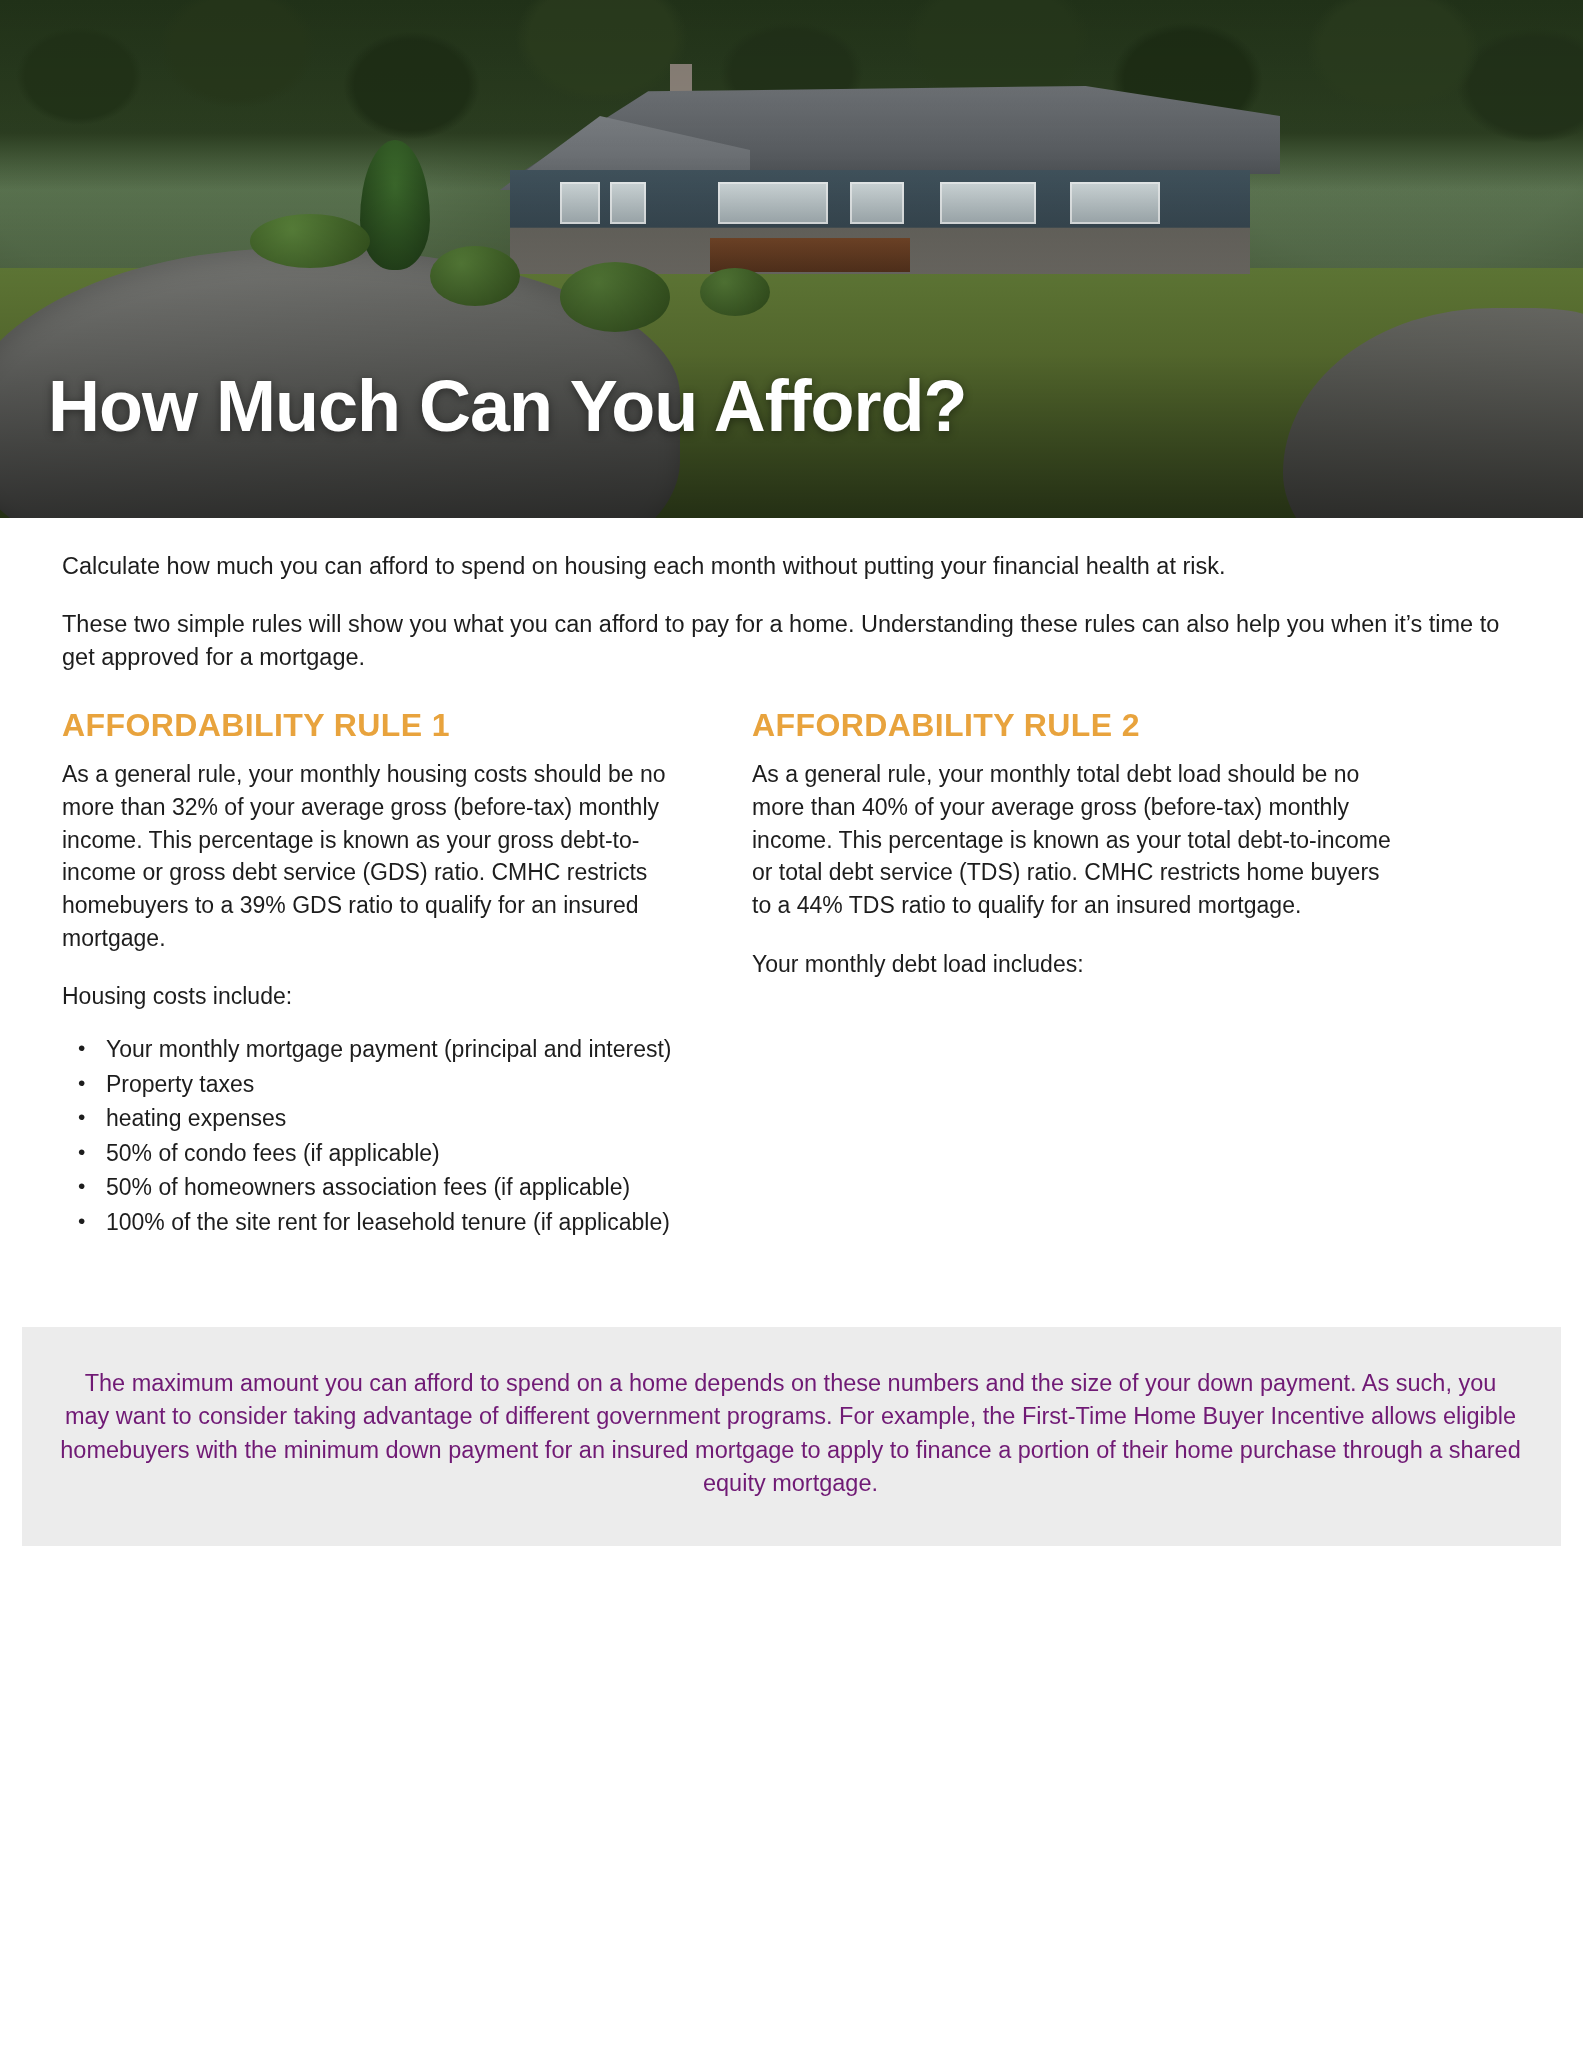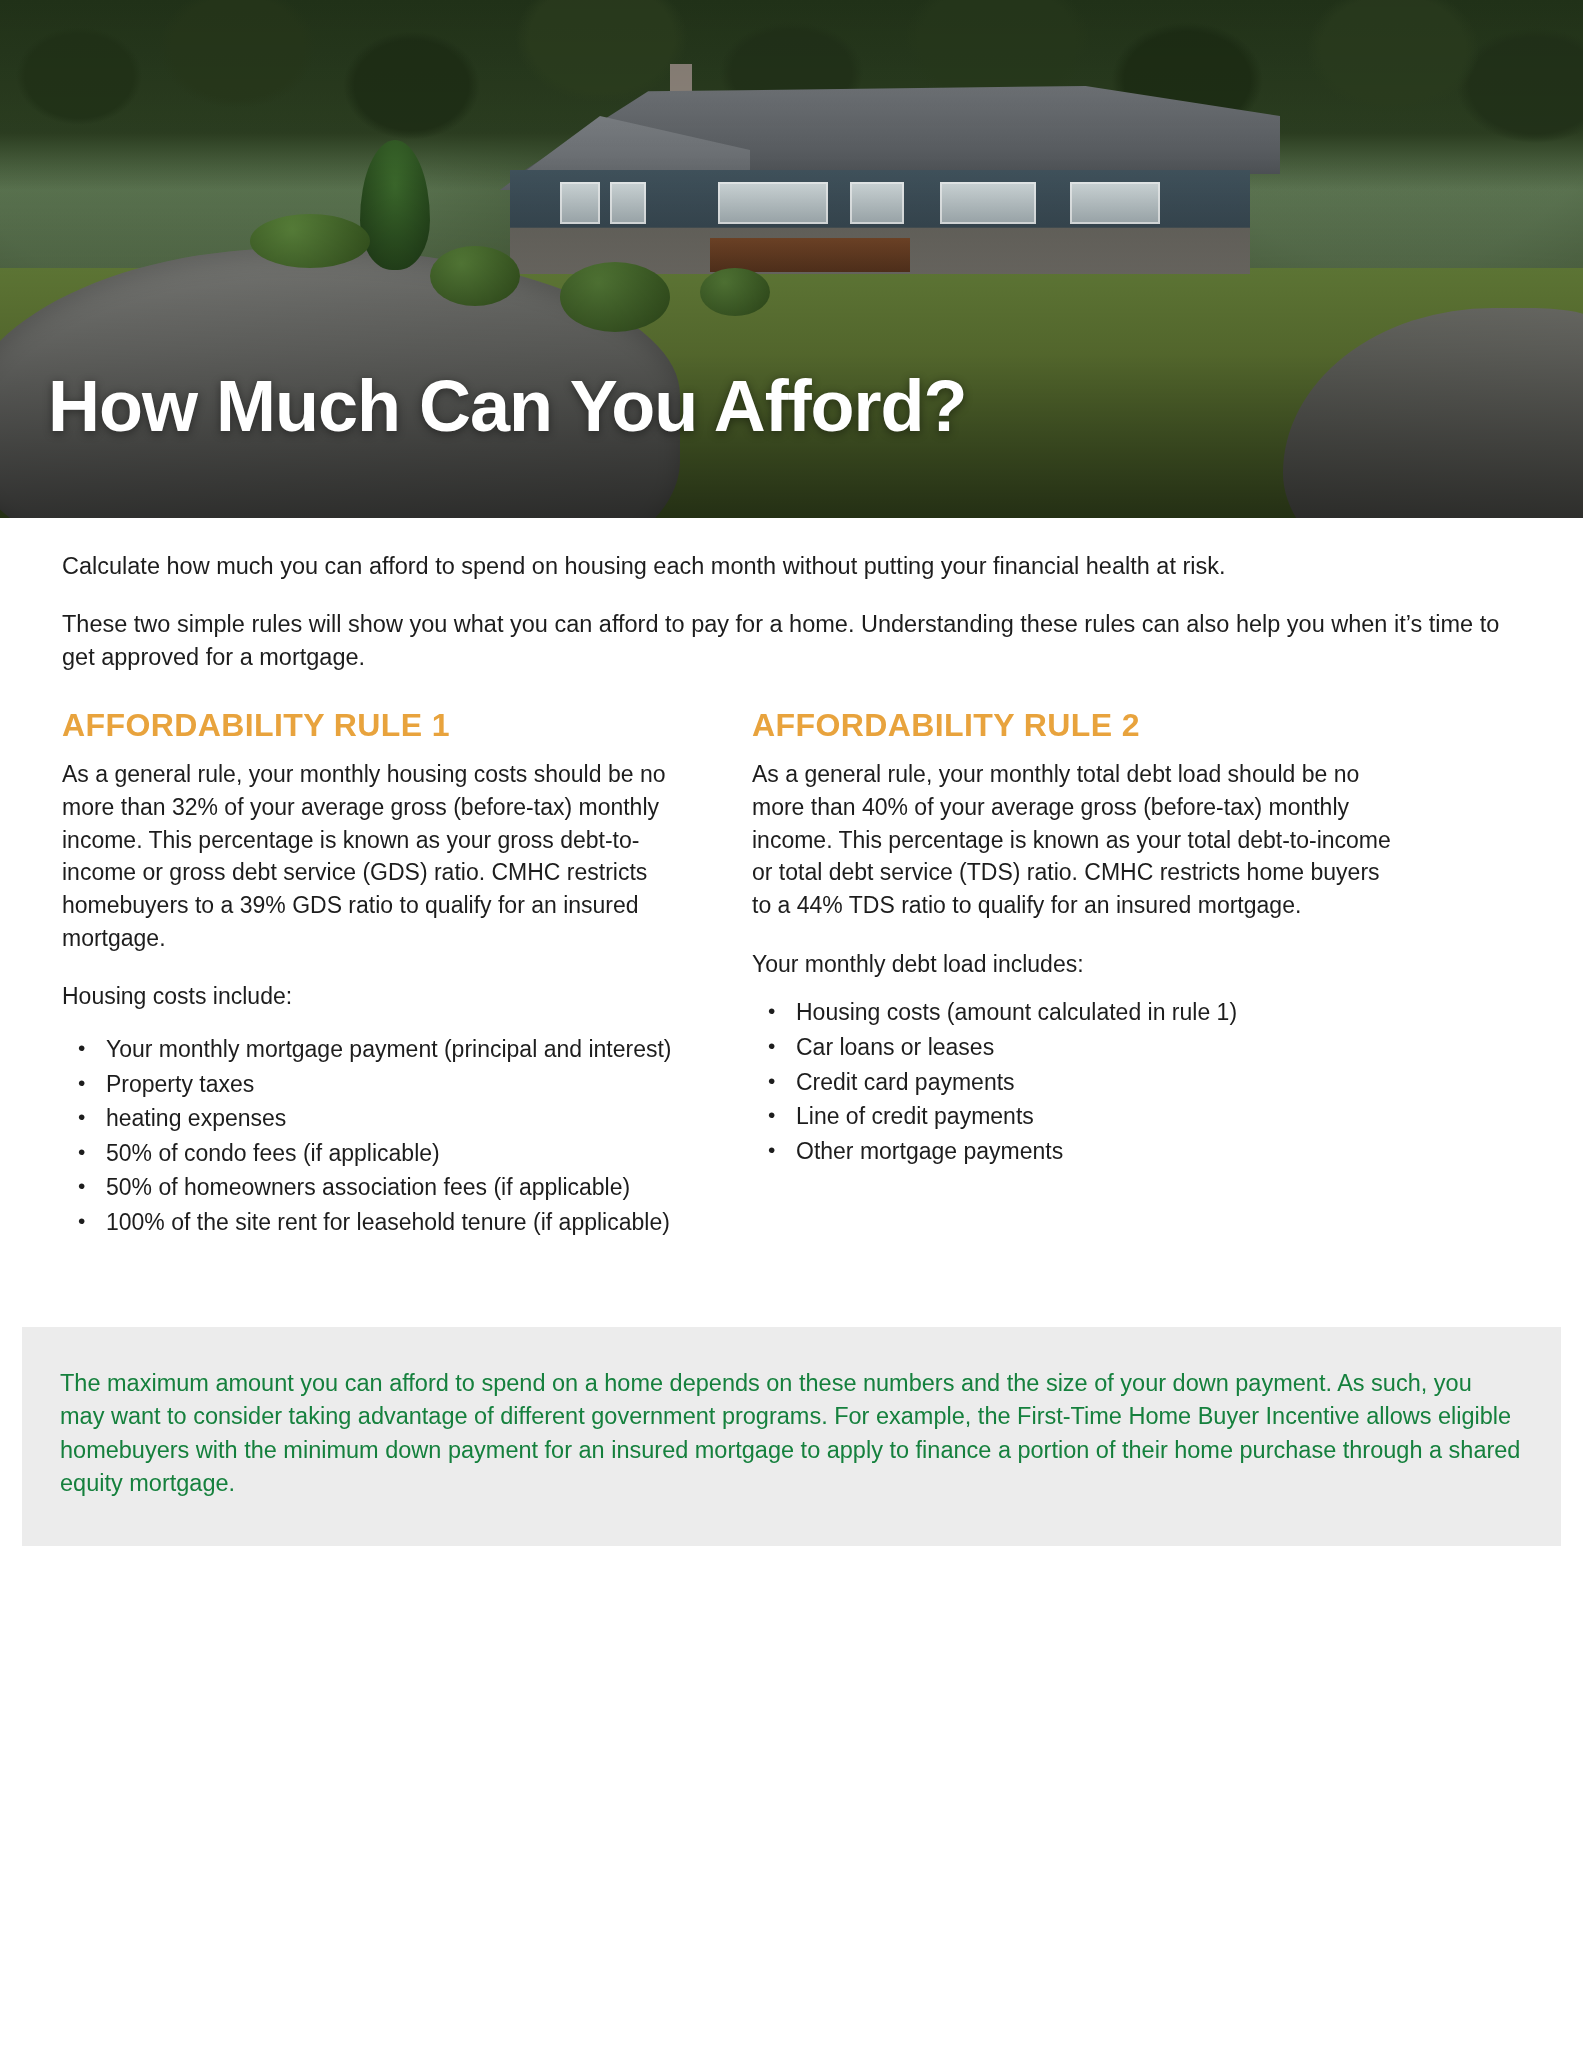--- a/index.html
+++ b/index.html
@@ -218,21 +218,22 @@
   .note {
     margin: 0 22px 0 22px;
     background: #ececec;
     padding: 40px 40px 46px 38px;
     box-sizing: border-box;
   }
   .note p {
     margin: 0;
     font-size: 23.5px;
     line-height: 1.42;
-    color: #15803d;
+    color: #701a75;
+    text-align: center;
   }
   .spacer {
     height: 86px;
   }
 </style>
 </head>
 <body>
 
 <div class="hero">
   <div class="hero-photo">
@@ -285,27 +286,20 @@
         <li>50% of condo fees (if applicable)</li>
         <li>50% of homeowners association fees (if applicable)</li>
         <li>100% of the site rent for leasehold tenure (if applicable)</li>
       </ul>
     </div>
 
     <div class="col right">
       <h2 class="rule-heading">AFFORDABILITY RULE 2</h2>
       <p class="body-text">As a general rule, your monthly total debt load should be no more than 40% of your average gross (before-tax) monthly income. This percentage is known as your total debt-to-income or total debt service (TDS) ratio. CMHC restricts home buyers to a 44% TDS ratio to qualify for an insured mortgage.</p>
       <p class="body-text" style="margin-bottom:16px;">Your monthly debt load includes:</p>
-      <ul class="bullets">
-        <li>Housing costs (amount calculated in rule 1)</li>
-        <li>Car loans or leases</li>
-        <li>Credit card payments</li>
-        <li>Line of credit payments</li>
-        <li>Other mortgage payments</li>
-      </ul>
     </div>
 
   </div>
 
   <div class="spacer"></div>
 </div>
 
 <div class="note">
   <p>The maximum amount you can afford to spend on a home depends on these numbers and the size of your down payment. As such, you may want to consider taking advantage of different government programs. For example, the First-Time Home Buyer Incentive allows eligible homebuyers with the minimum down payment for an insured mortgage to apply to finance a portion of their home purchase through a shared equity mortgage.</p>
 </div>

